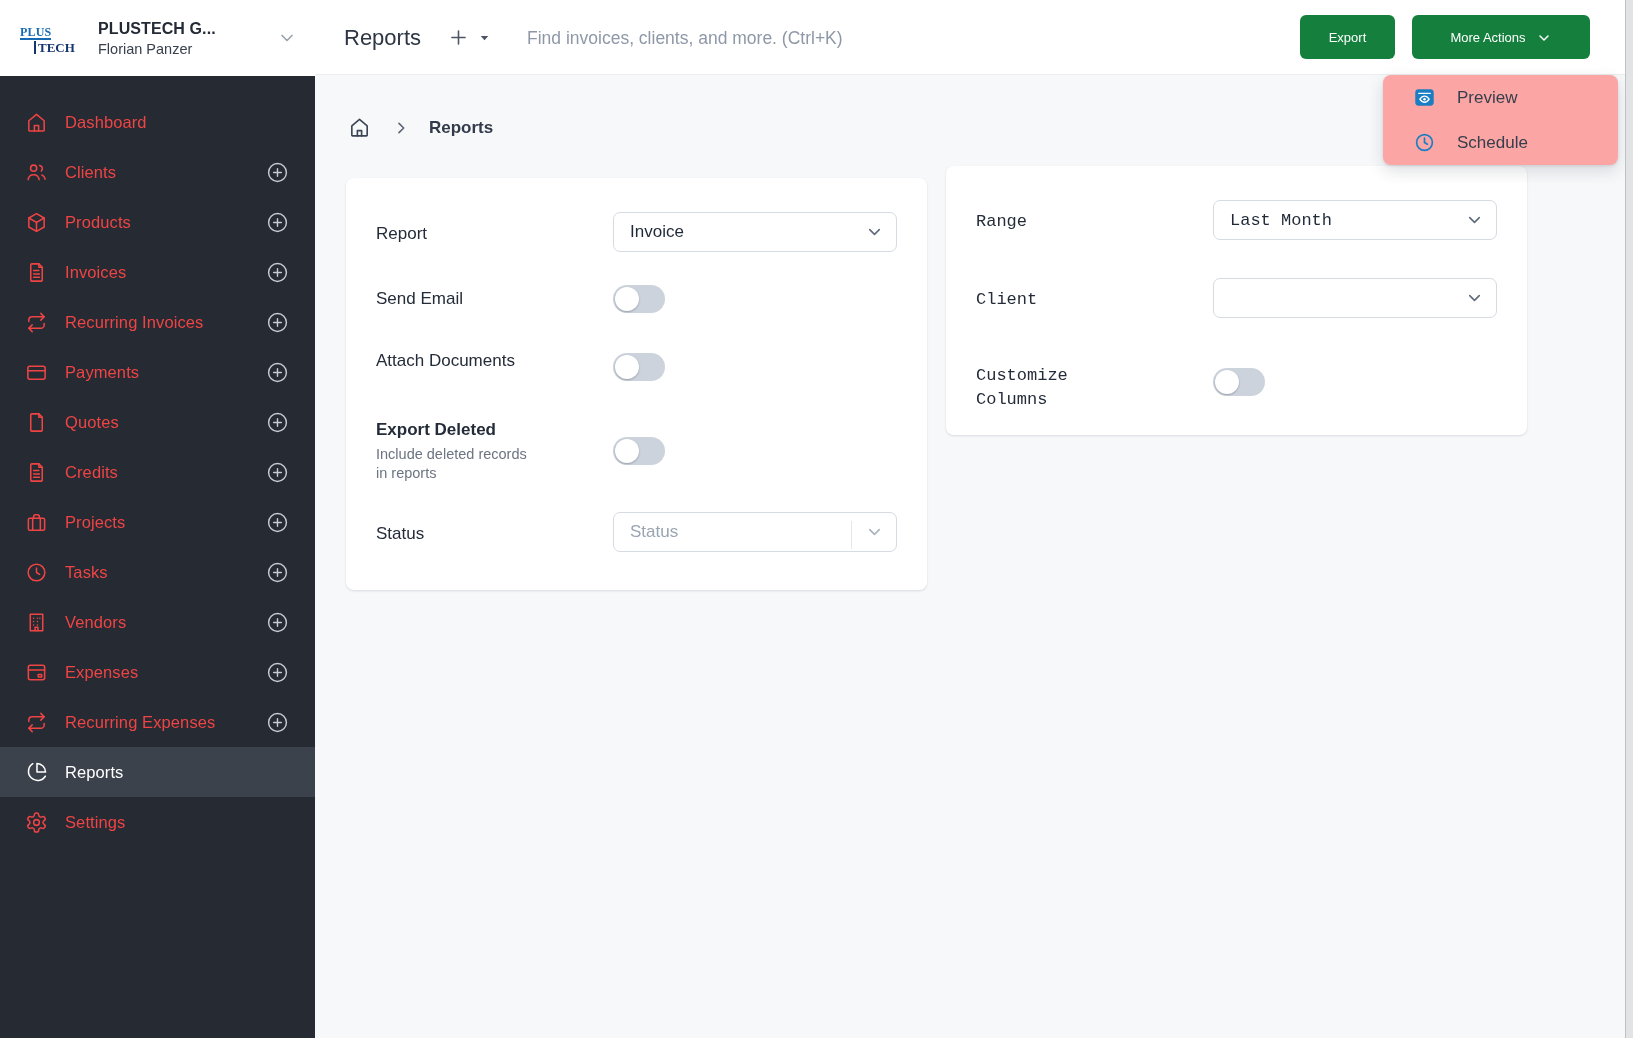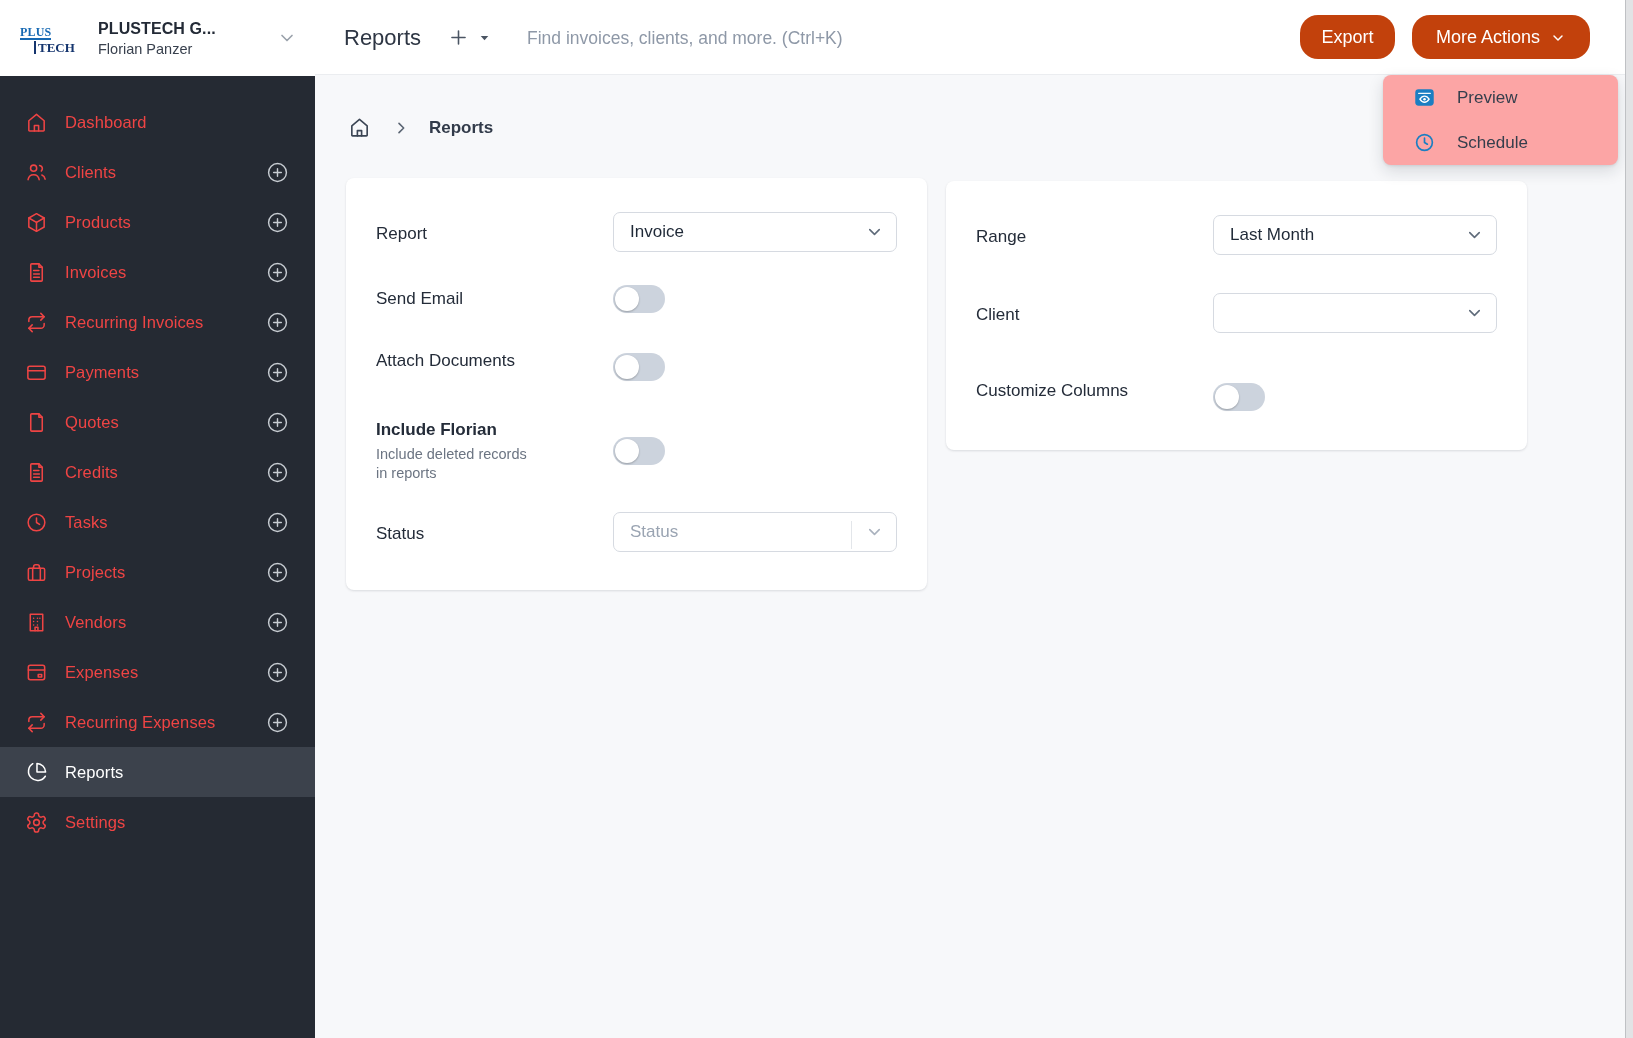--- a/index.html
+++ b/index.html
@@ -44,22 +44,22 @@
   .page-title { position:absolute; left:29px; top:0; height:75px; display:flex;
     align-items:center; font-size:22px; font-weight:500; color:#2e3644; }
   .title-plus { position:absolute; left:133px; top:0; height:75px; display:flex;
     align-items:center; color:#4b5563; cursor:pointer; }
   .title-caret { position:absolute; left:163px; top:0; height:75px; display:flex;
     align-items:center; color:#4b5563; cursor:pointer; }
   .global-search { position:absolute; left:212px; top:18px; width:620px; height:40px;
     border:none; outline:none; background:transparent; font-size:17.5px; color:#2e3644;
     font-family:"Liberation Sans", sans-serif; }
   .global-search::placeholder { color:#8e98a7; opacity:1; }
-  .btn { position:absolute; top:15px; height:44px; background:#c2410c; color:#ffffff;
-    border:none; border-radius:18px; font-size:18px; font-family:"Liberation Sans", sans-serif;
+  .btn { position:absolute; top:15px; height:44px; background:#15803d; color:#ffffff;
+    border:none; border-radius:6px; font-size:13px; font-family:"Liberation Sans", sans-serif;
     cursor:pointer; display:flex; align-items:center; justify-content:center; }
   .btn-export { left:985px; width:95px; }
   .btn-more { left:1097px; width:178px; gap:10px; }
   .btn-more .btn-caret { display:flex; margin-top:2px; }
 
   
   .actions-menu { position:absolute; left:1068px; top:75px; width:235px; height:90px;
     background:#fca5a5; border-radius:8px; box-shadow:0 6px 16px rgba(20,28,40,.14), 0 1px 3px rgba(20,28,40,.1);
     z-index:30; padding:0; }
   .menu-item { height:45px; display:flex; align-items:center; padding:0 18px 0 30px;
@@ -72,21 +72,21 @@
   .content { position:absolute; left:0; top:75px; width:1310px; height:963px; }
   .breadcrumb { position:absolute; left:33px; top:35px; height:35px; display:flex;
     align-items:center; }
   .crumb-home { color:#3b4554; display:flex; cursor:pointer; }
   .crumb-sep { color:#5b6573; margin:0 20px 0 22px; display:flex; }
   .crumb-current { font-size:17px; font-weight:700; color:#323b4a; }
 
   .card { position:absolute; background:#ffffff; border-radius:8px;
     box-shadow:0 1px 2px rgba(16,24,40,.05), 0 1px 3px rgba(16,24,40,.08); }
   .card-left  { left:31px;  top:103px; width:581px; height:412px; }
-  .card-right { left:631px; top:106px; width:581px; height:269px; }
+  .card-right { left:631px; top:91px; width:581px; height:269px;font-family:Liberation Mono, monospace; }
 
   .form-row { position:absolute; left:30px; right:30px; display:flex;gap:48px; }
   .form-label { width:160px; flex:0 0 auto; font-size:17px; font-weight:500; color:#242c39;
     line-height:24px; padding-top:10px; }
   .form-label.bold { font-weight:700; padding-top:0; }
   .form-hint { font-size:14.5px; font-weight:400; color:#6b7482; line-height:19px; margin-top:3px; }
   .form-control { margin-left:29px; flex:1 1 auto; position:relative; }
 
   .select-box { position:relative; height:40px; border:1px solid #d6dae1; border-radius:7px;
     background:#fff; display:flex; align-items:center; padding:0 40px 0 16px; cursor:pointer; }
@@ -265,42 +265,42 @@
           <svg width="23" height="23" viewBox="0 0 24 24" fill="none" stroke="currentColor" stroke-width="1.5" stroke-linecap="round">
               <circle cx="12" cy="12" r="9.3"></circle>
               <path d="M12 8v8M8 12h8"></path>
             </svg>
         </span>
       </div>
 
       <div class="nav-item">
         <span class="nav-icon">
           <svg width="23" height="23" viewBox="0 0 24 24" fill="none" stroke="currentColor" stroke-width="1.6" stroke-linecap="round" stroke-linejoin="round">
-              <circle cx="12" cy="12" r="8.7"></circle>
-              <path d="M12 7.2V12l3.2 2"></path>
-            </svg>
-        </span>
-        <span class="nav-label">Tasks</span>
-        <span class="nav-add">
-          <svg width="23" height="23" viewBox="0 0 24 24" fill="none" stroke="currentColor" stroke-width="1.5" stroke-linecap="round">
-              <circle cx="12" cy="12" r="9.3"></circle>
-              <path d="M12 8v8M8 12h8"></path>
-            </svg>
-        </span>
-      </div>
-
-      <div class="nav-item">
-        <span class="nav-icon">
-          <svg width="23" height="23" viewBox="0 0 24 24" fill="none" stroke="currentColor" stroke-width="1.6" stroke-linecap="round" stroke-linejoin="round">
               <rect x="3.5" y="7.5" width="17" height="12.5" rx="1.5"></rect>
               <path d="M9 7.5V6a2 2 0 0 1 2-2h2a2 2 0 0 1 2 2v1.5"></path>
               <path d="M8 7.5v12.5M16 7.5v12.5"></path>
             </svg>
         </span>
         <span class="nav-label">Projects</span>
+        <span class="nav-add">
+          <svg width="23" height="23" viewBox="0 0 24 24" fill="none" stroke="currentColor" stroke-width="1.5" stroke-linecap="round">
+              <circle cx="12" cy="12" r="9.3"></circle>
+              <path d="M12 8v8M8 12h8"></path>
+            </svg>
+        </span>
+      </div>
+
+      <div class="nav-item">
+        <span class="nav-icon">
+          <svg width="23" height="23" viewBox="0 0 24 24" fill="none" stroke="currentColor" stroke-width="1.6" stroke-linecap="round" stroke-linejoin="round">
+              <circle cx="12" cy="12" r="8.7"></circle>
+              <path d="M12 7.2V12l3.2 2"></path>
+            </svg>
+        </span>
+        <span class="nav-label">Tasks</span>
         <span class="nav-add">
           <svg width="23" height="23" viewBox="0 0 24 24" fill="none" stroke="currentColor" stroke-width="1.5" stroke-linecap="round">
               <circle cx="12" cy="12" r="9.3"></circle>
               <path d="M12 8v8M8 12h8"></path>
             </svg>
         </span>
       </div>
 
       <div class="nav-item">
         <span class="nav-icon">
@@ -472,21 +472,21 @@
           <div class="form-label">Attach Documents</div>
           <div class="form-control">
             <div class="toggle" style="margin-top:14px;">
                 <span class="knob"></span>
               </div>
           </div>
         </div>
 
         <div class="form-row row-include">
           <div class="form-label bold">
-            <div>Include Florian</div>
+            <div>Export Deleted</div>
             <div class="form-hint">Include deleted records in reports</div>
           </div>
           <div class="form-control">
             <div class="toggle" style="margin-top:19px;">
                 <span class="knob"></span>
               </div>
           </div>
         </div>
 
         <div class="form-row row-status">

